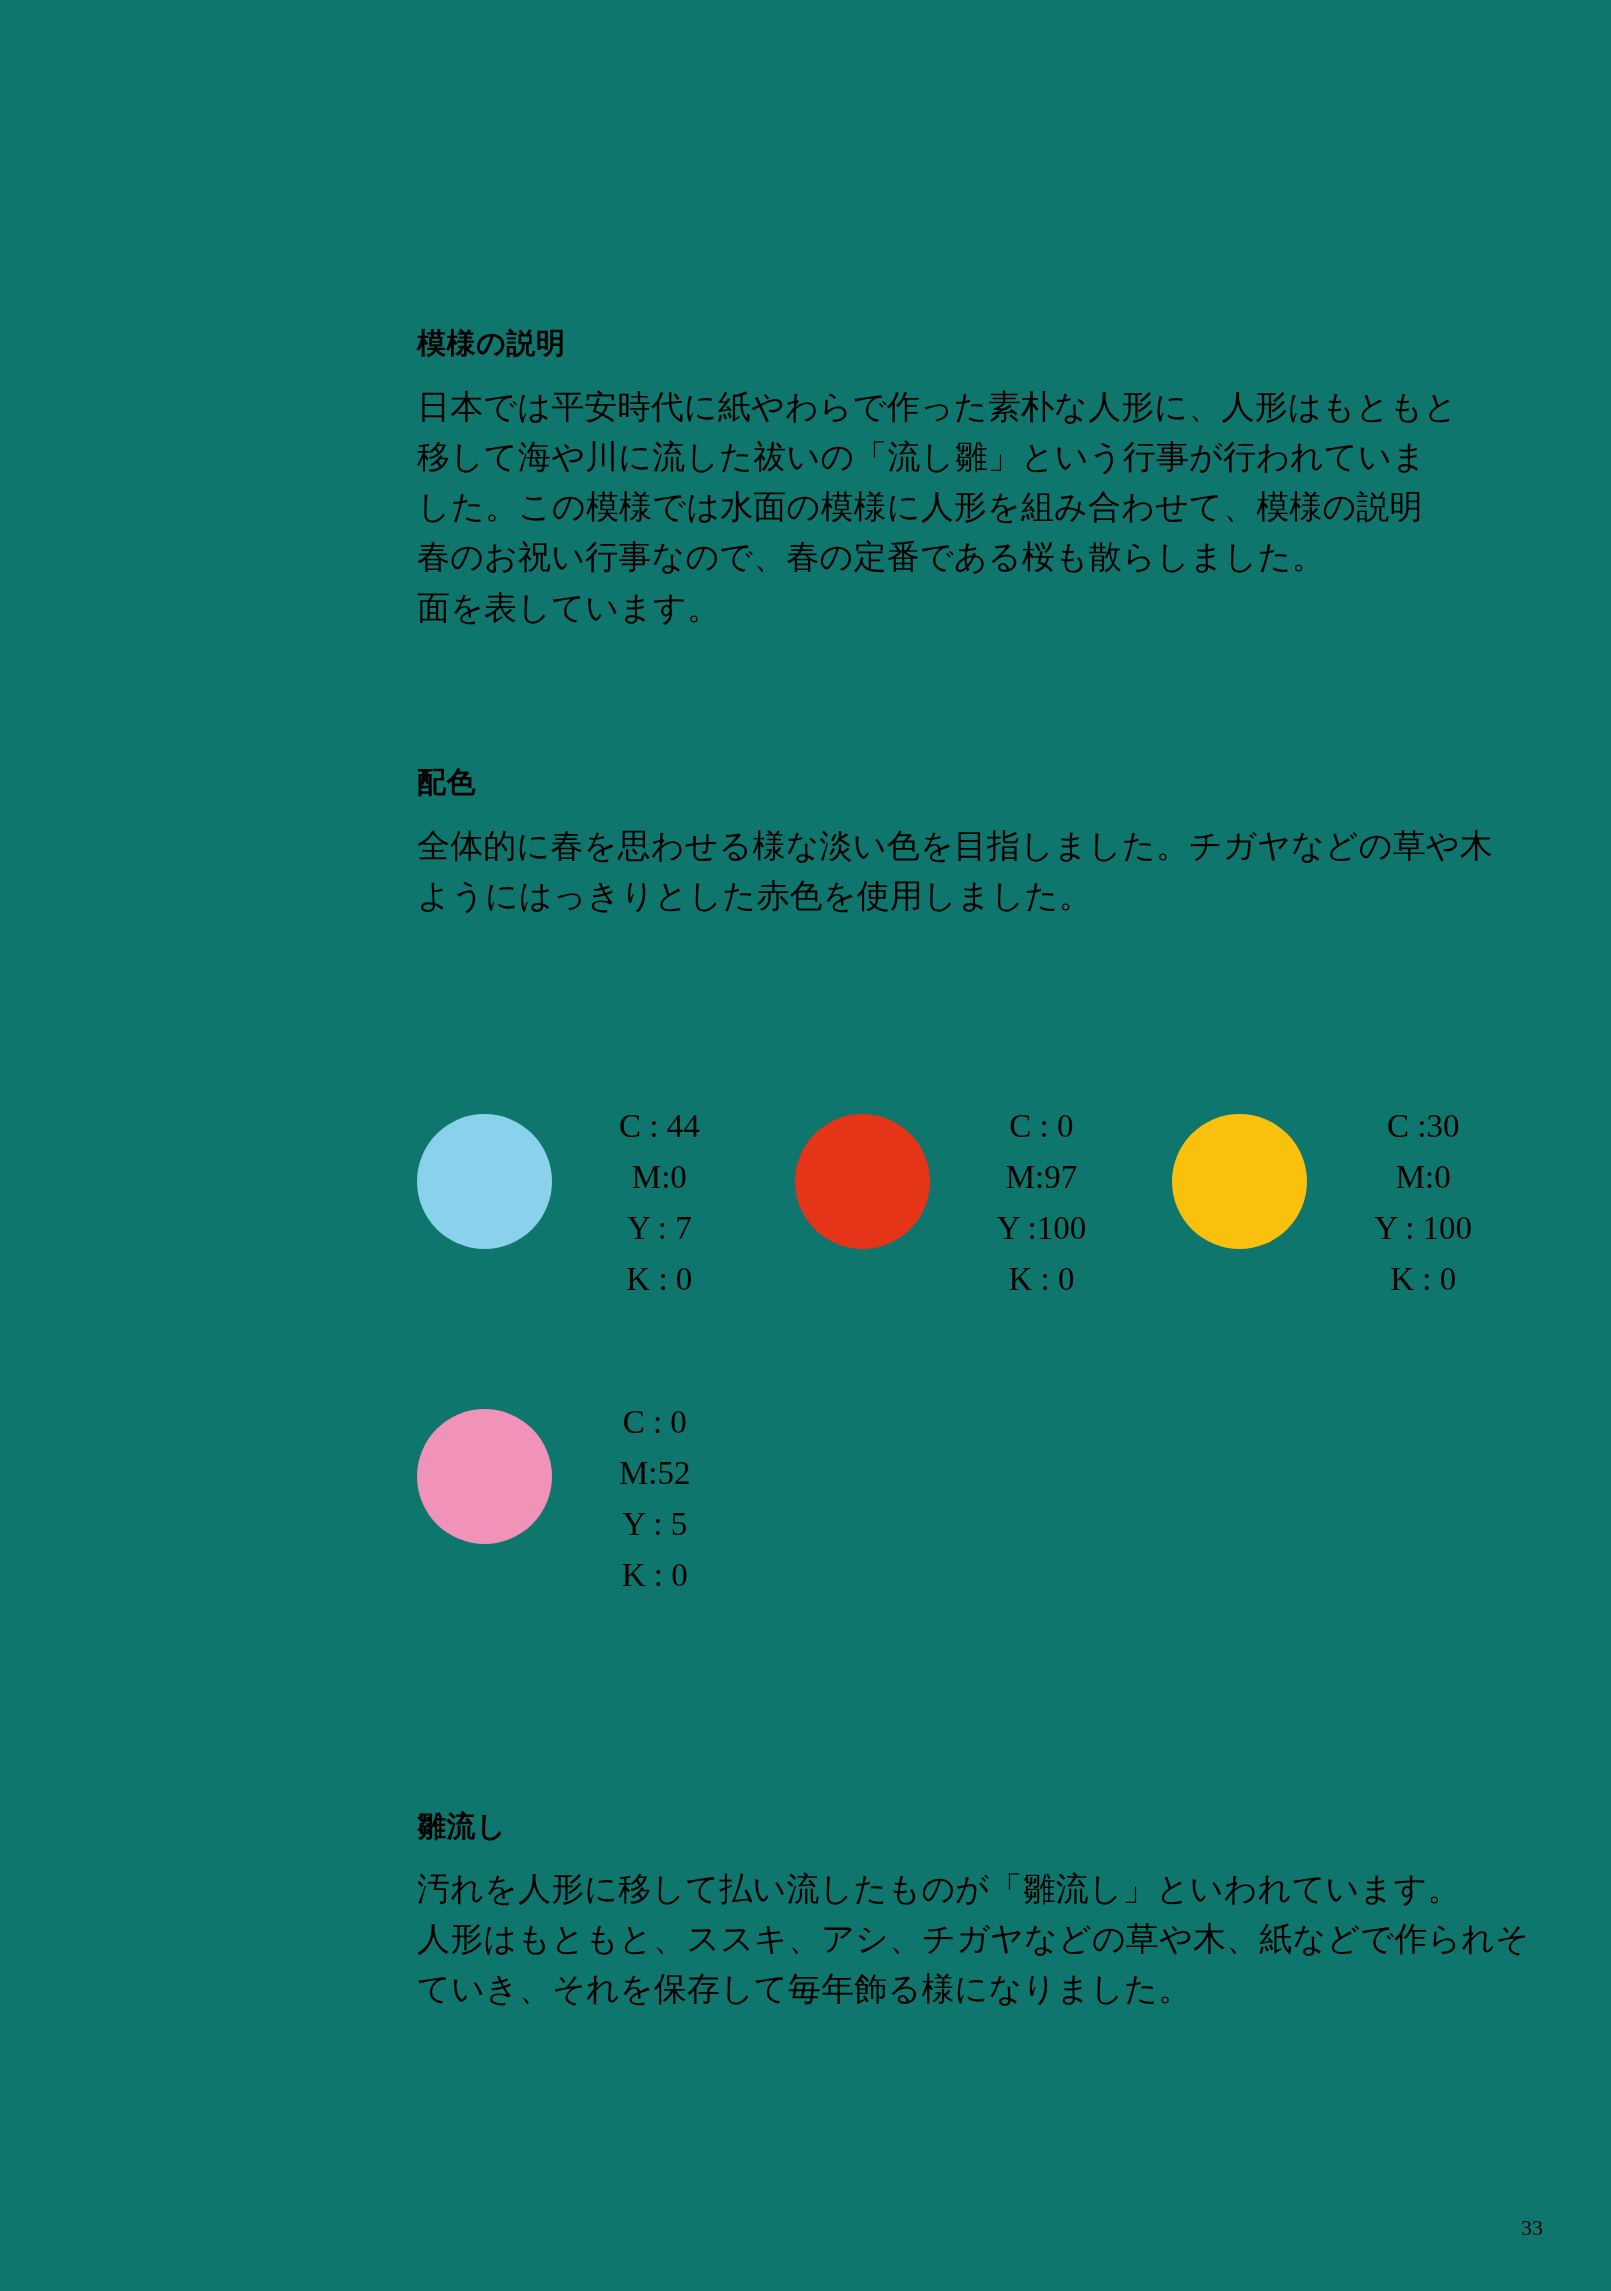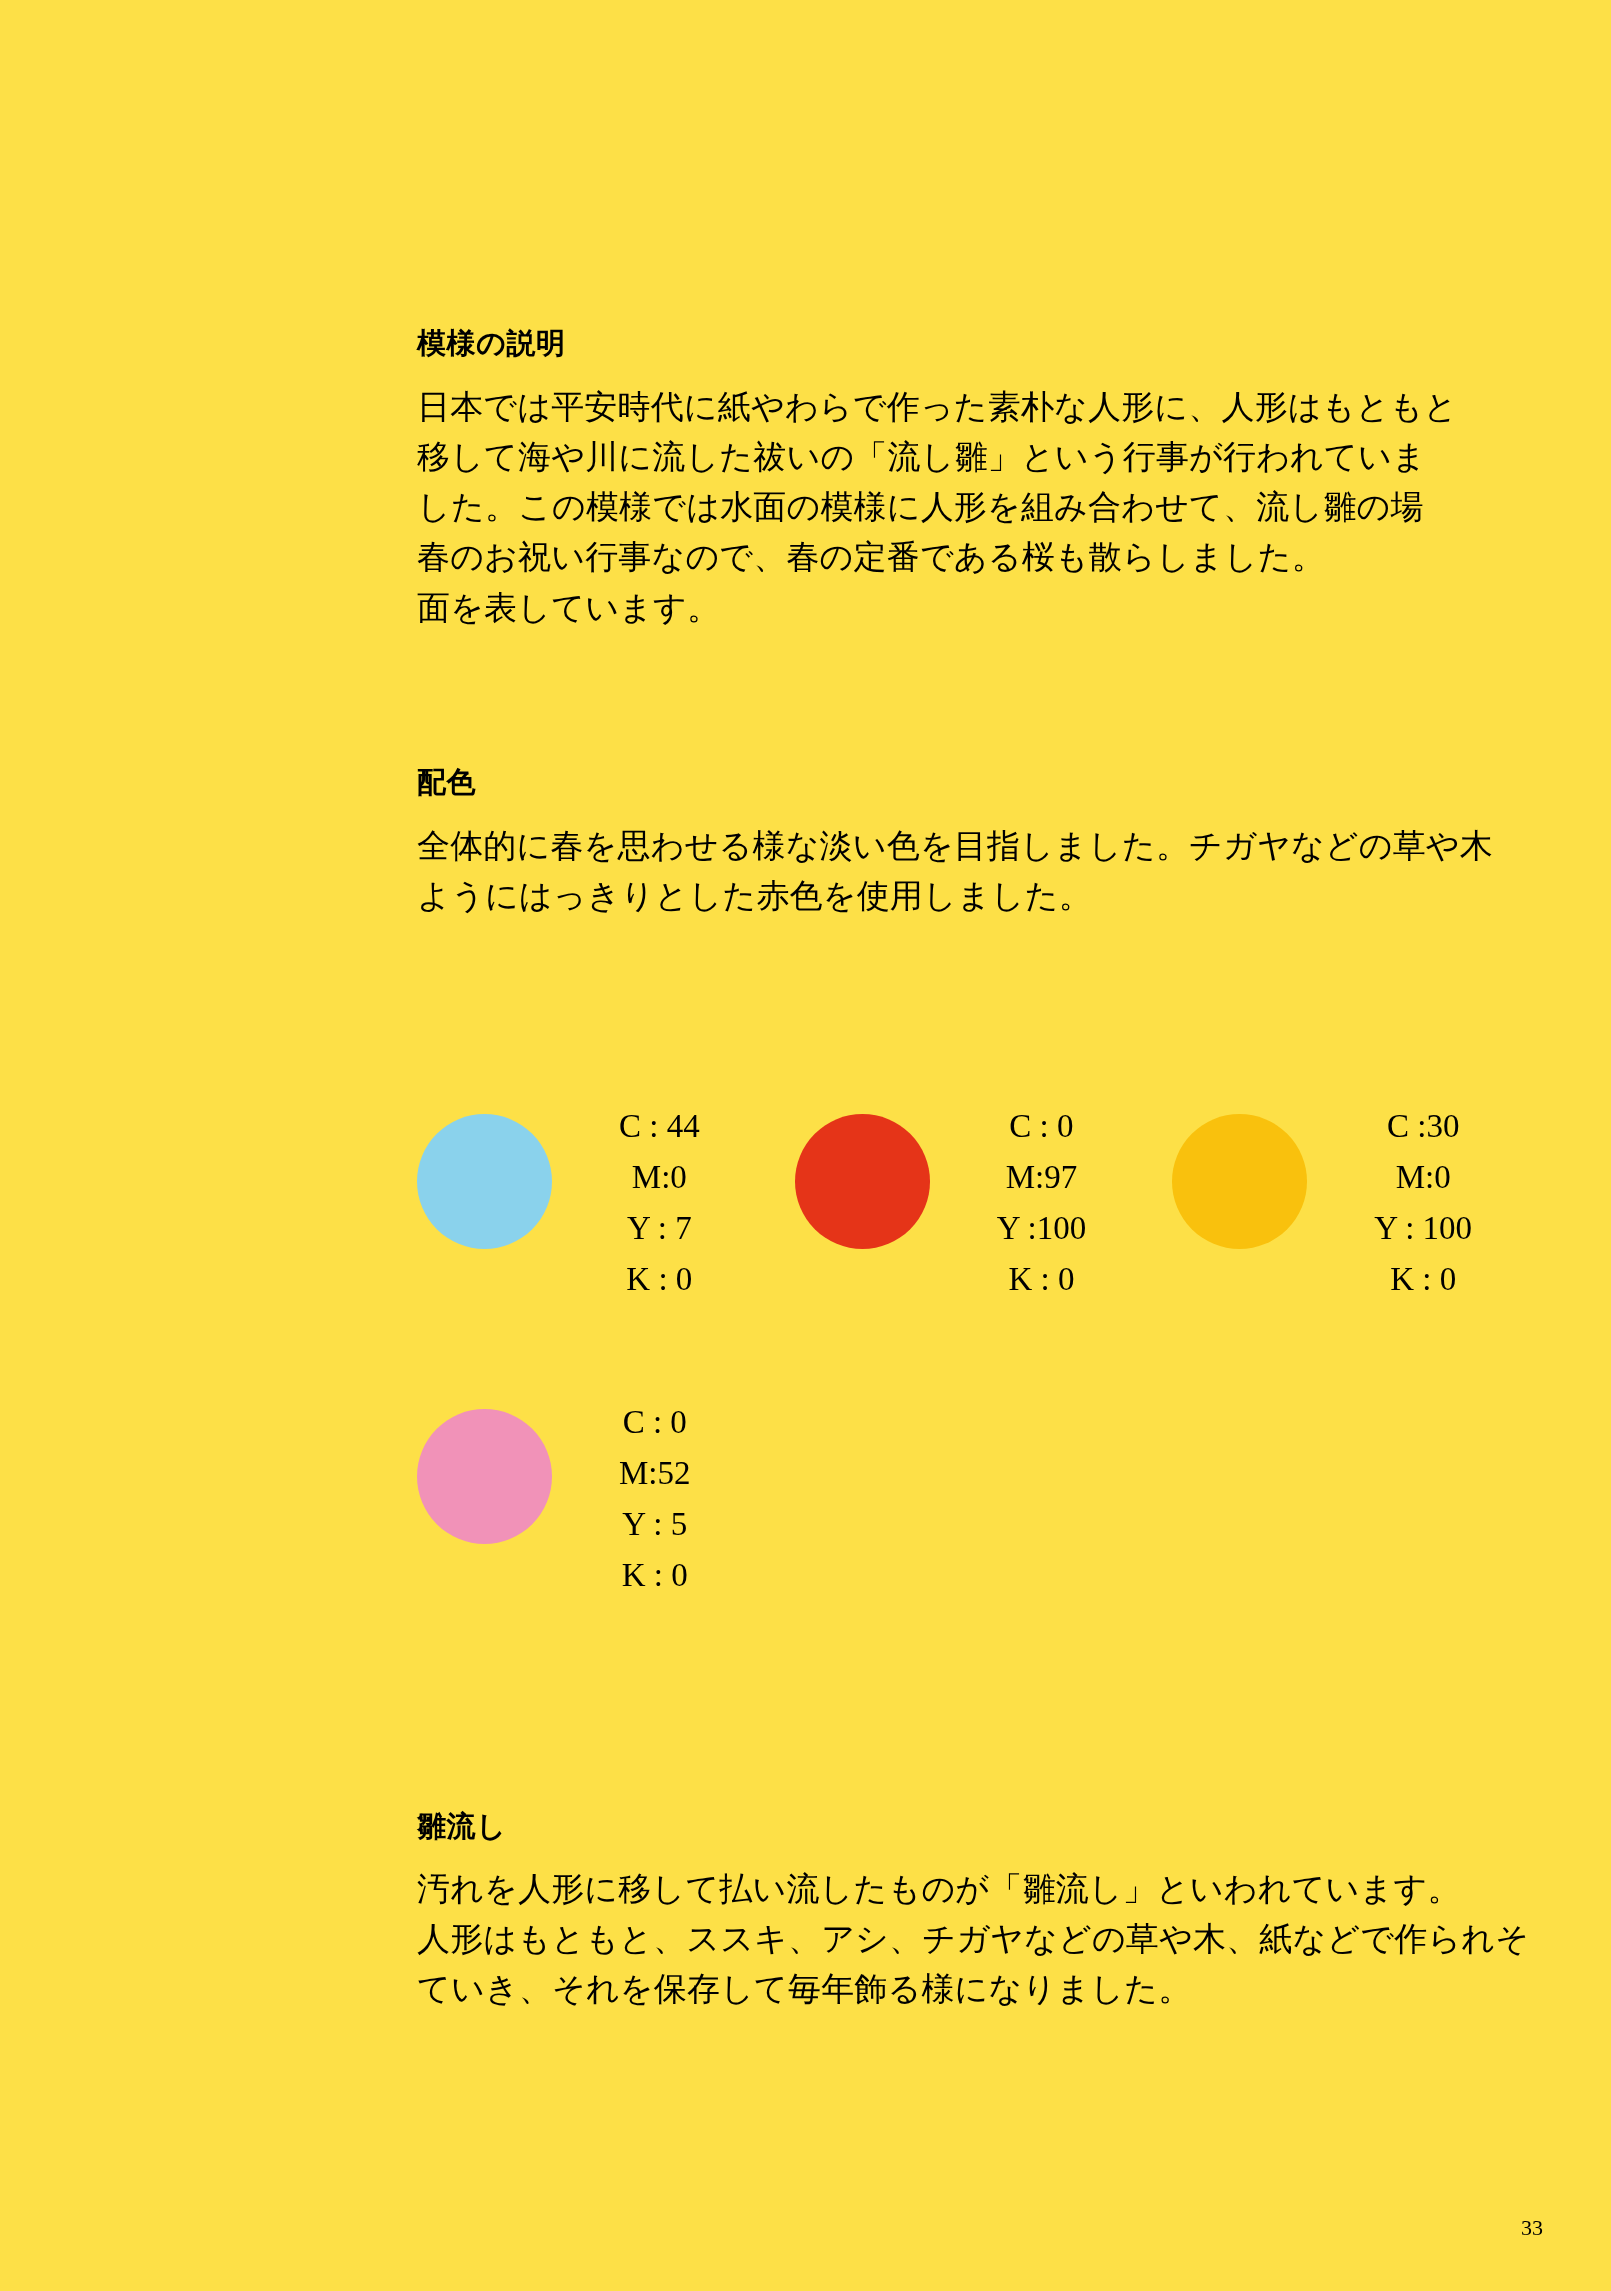--- a/index.html
+++ b/index.html
@@ -4,21 +4,21 @@
 <style>
   html, body {
     margin: 0;
     padding: 0;
     background: #ffffff;
   }
   .page {
     position: relative;
     width: 1612px;
     height: 2292px;
-    background: #fde047;
+    background: #0f766e;
     font-family: "Liberation Serif", "DejaVu Serif", serif;
     color: #000000;
     overflow: hidden;
   }
 
   
   .content {
     position: absolute;
     left: 417px;
     top: 329px;
@@ -94,21 +94,21 @@
 
 <div class="page">
 
   <div class="content">
 
     <h2 class="section-heading">模様の説明</h2>
 
     <p class="body-par">
       <span class="ln">日本では平安時代に紙やわらで作った素朴な人形に、人形はもともと</span>
       <span class="ln">移して海や川に流した祓いの「流し雛」という行事が行われていま</span>
-      <span class="ln">した。この模様では水面の模様に人形を組み合わせて、流し雛の場</span>
+      <span class="ln">した。この模様では水面の模様に人形を組み合わせて、模様の説明</span>
       <span class="ln">春のお祝い行事なので、春の定番である桜も散らしました。</span>
       <span class="ln">面を表しています。</span>
     </p>
 
     <div class="gap-after-par1"></div>
 
     <h2 class="section-heading">配色</h2>
 
     <p class="body-par">
       <span class="ln">全体的に春を思わせる様な淡い色を目指しました。チガヤなどの草や木</span>

